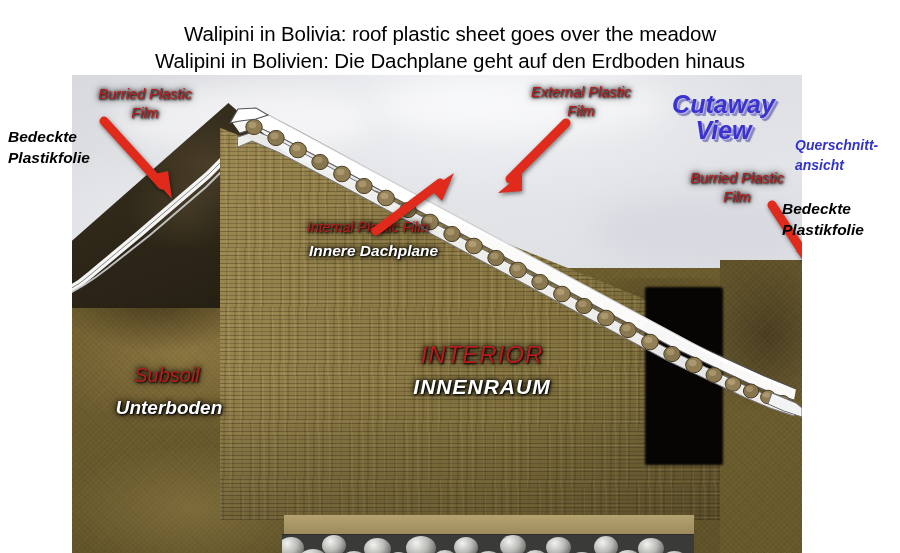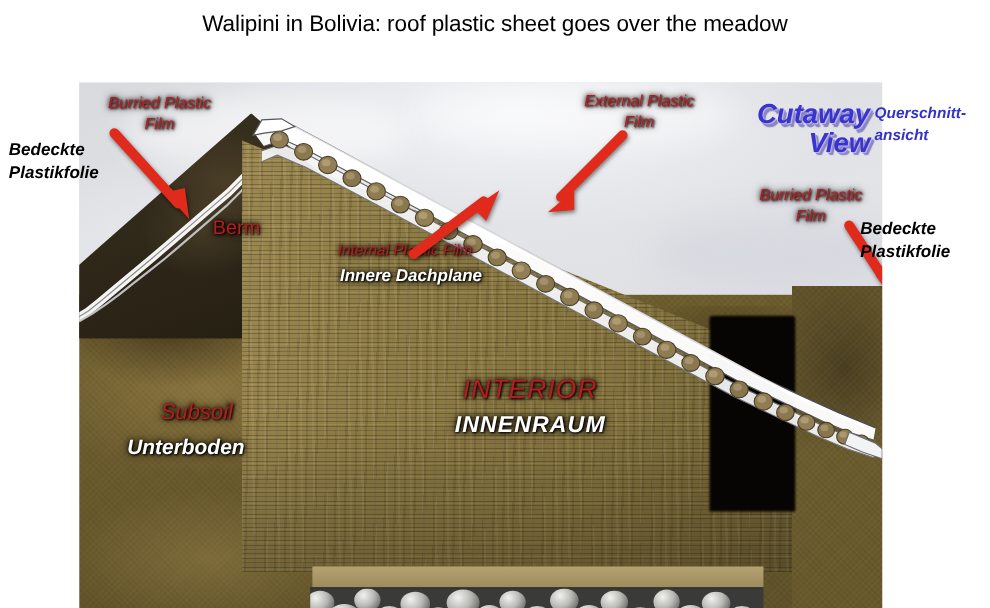--- a/index.html
+++ b/index.html
@@ -15,21 +15,21 @@
     overflow: hidden;
     position: relative;
   }
 
   
   #title-block {
     position: absolute;
     left: 0; top: 0;
     width: 900px;
     text-align: center;
-    padding-top: 8px;
+    padding-top: 20px;
     box-sizing: border-box;
   }
   .title-line {
     font-family: "Liberation Sans", sans-serif;
     font-size: 20.5px;
     color: #000000;
     line-height: 27px;
     letter-spacing: -0.1px;
     white-space: nowrap;
   }
@@ -259,42 +259,44 @@
   .lbl-black {
     color: #000000;
     font-style: italic;
     font-weight: bold;
   }
   
   .lbl-blue {
     color: #3333cc;
     font-style: italic;
     font-weight: bold;
+    margin-top: 43px;
   }
   .cutaway-title {
     color: #3a33cf;
     font-style: italic;
     font-weight: bold;
     font-size: 25px;
     line-height: 26px;
-    text-align: right;
+    text-align: center;
     letter-spacing: 0px;
     text-shadow:
       1px 1px 0 #b9b6e6,
       2px 2px 0 #8a86cf,
       3px 3px 1px rgba(60,55,140,.55);
   }
 
   .arrow { position: absolute; pointer-events: none; }
 </style>
 </head>
 <body>
 
 <div id="title-block">
   <div class="title-line">Walipini in Bolivia: roof plastic sheet goes over the meadow</div>
+  <div class="title-line">Walipini in Bolivien: Die Dachplane geht auf den Erdboden hinaus</div>
 </div>
 
 <div id="illustration">
 
   <div class="sky"></div>
   <div class="sky-wisp" style="left:40px; top:10px; width:260px; height:70px; background:rgba(255,255,255,.55);"></div>
   <div class="sky-wisp" style="left:300px; top:0px; width:300px; height:60px; background:rgba(255,255,255,.45);"></div>
   <div class="sky-wisp" style="left:520px; top:120px; width:220px; height:70px; background:rgba(210,212,220,.55);"></div>
 
   <div class="ground">
@@ -421,35 +423,34 @@
     </g>
 
     <path d="M158,48 L166,34 L184,33 L196,40 L184,44 L168,46 Z" fill="#ffffff" stroke="#55555a" stroke-width="1.1"></path>
 
     <path d="M700,318 L724,328 L730,333 L730,342 L712,336 L696,329 Z" fill="#f2f3f5" stroke="#6c6c71" stroke-width="1"></path>
   </svg>
 
   <div class="label lbl-white" style="left:8px; top:10px; width:130px; font-size:14.5px; line-height:19px; text-align:center;">Burried Plastic
 Film</div>
 
-  <div class="label lbl-white" style="left:88px; top:122px; width:110px; font-size:18px; text-align:center; font-style:normal;">Berm</div>
 
   <div class="label lbl-white" style="left:424px; top:8px; width:170px; font-size:14.5px; line-height:19px; text-align:center;">External Plastic
 Film</div>
 
   <div class="label lbl-white" style="left:235px; top:144px; width:200px; font-size:14px; text-align:left;">Internal Plastic Film</div>
   <div class="label lbl-white-bold" style="left:237px; top:167px; width:200px; font-size:15.5px; text-align:left;">Innere Dachplane</div>
 
   <div class="label cutaway-title" style="left:584px; top:16px; width:135px;">Cutaway
 View</div>
 
   <div class="label lbl-white" style="left:600px; top:94px; width:130px; font-size:14.5px; line-height:19px; text-align:center;">Burried Plastic
 Film</div>
 
-  <div class="label lbl-white" style="left:32px; top:289px; width:150px; font-size:20px; text-align:center;">Subsoil</div>
+  <div class="label lbl-white" style="left:20px; top:289px; width:150px; font-size:20px; text-align:center;">Subsoil</div>
   <div class="label lbl-white" style="left:280px; top:266px; width:260px; font-size:24px; text-align:center; letter-spacing:1px;">INTERIOR</div>
 
   <div class="label lbl-white-bold" style="left:12px; top:322px; width:170px; font-size:19px; text-align:center;">Unterboden</div>
   <div class="label lbl-white-bold" style="left:280px; top:300px; width:260px; font-size:21px; text-align:center; letter-spacing:1px;">INNENRAUM</div>
 
   <svg class="arrow" style="left:20px; top:38px;" viewBox="0 0 110 100" width="110" height="100">
     <g style="filter: drop-shadow(1px 2px 2px rgba(0,0,0,.5));">
       <path d="M12,8 L70,72" stroke="#e02b1c" stroke-width="9" stroke-linecap="round" fill="none"></path>
       <path d="M80,86 L58,62 L76,58 Z" fill="#e02b1c"></path>
     </g>

